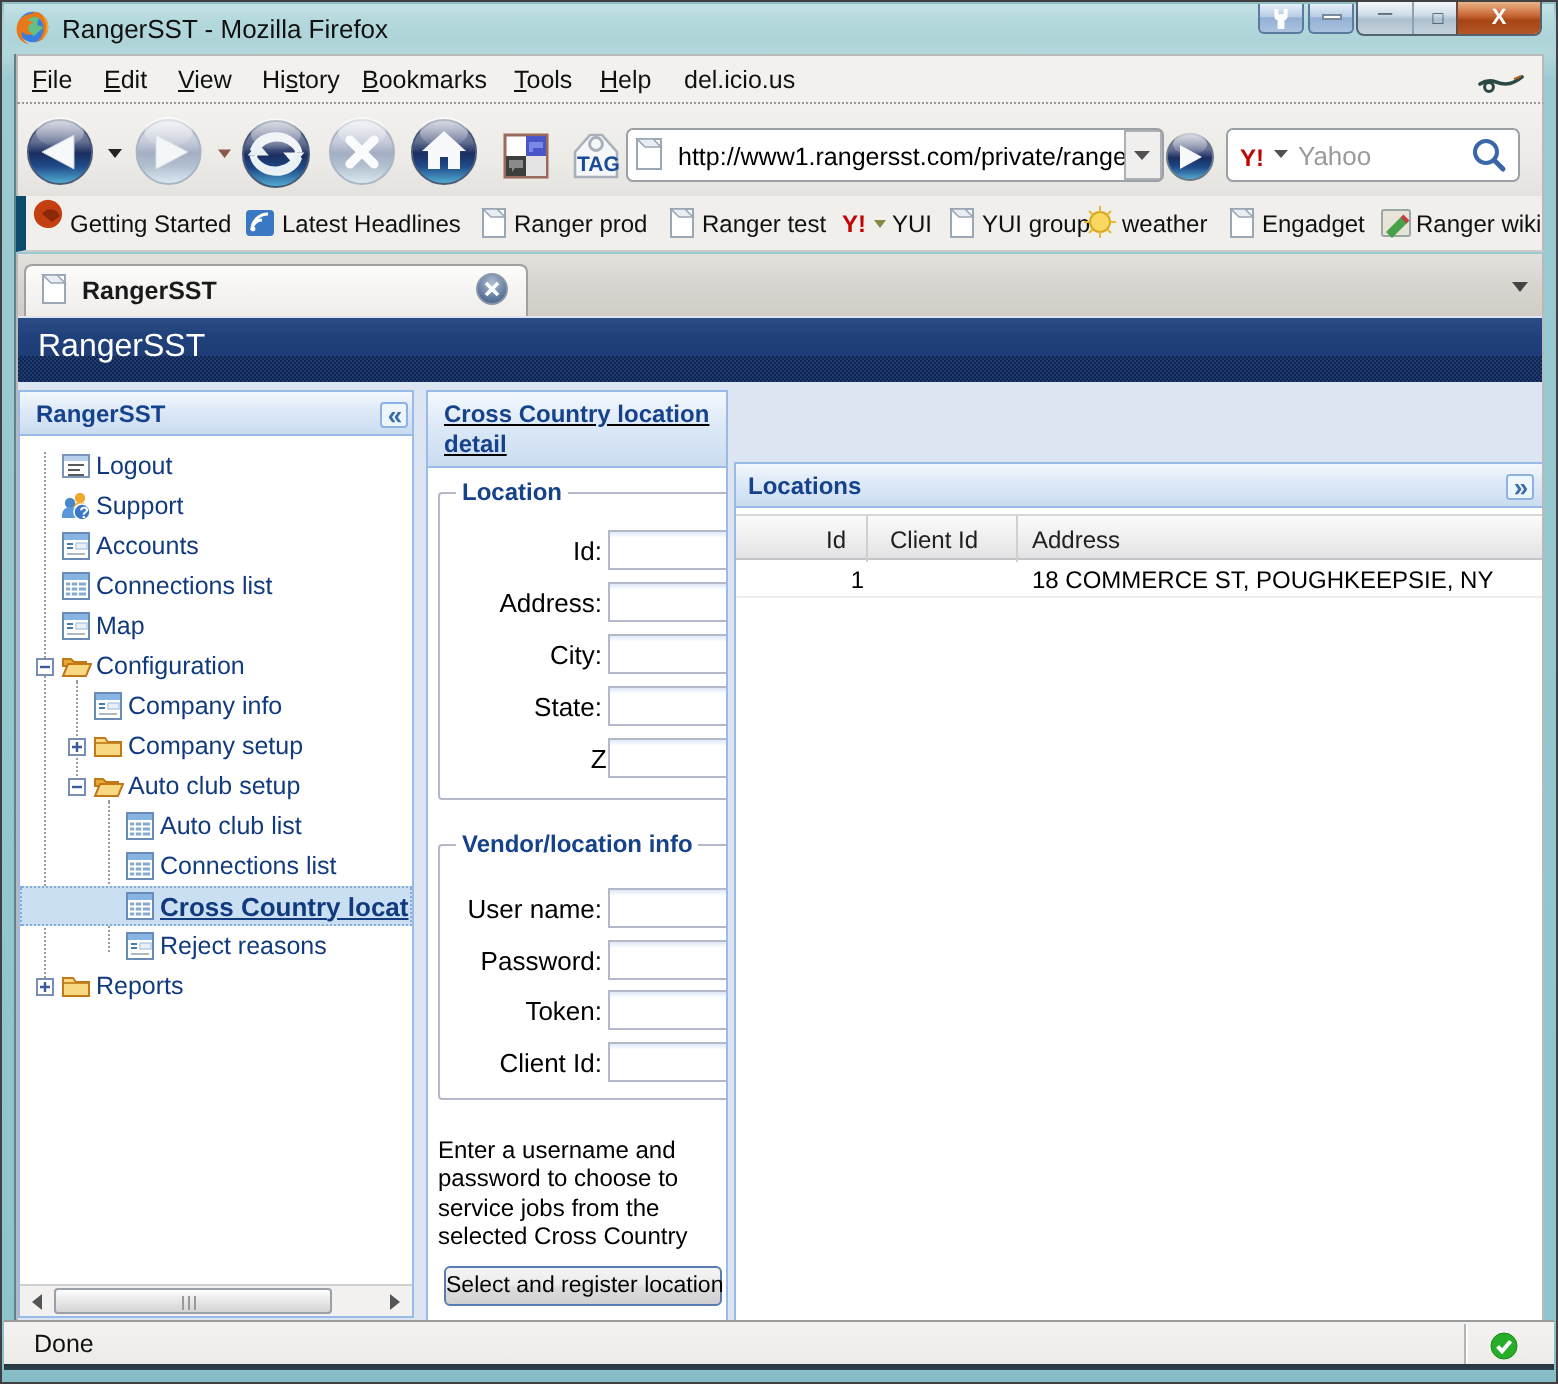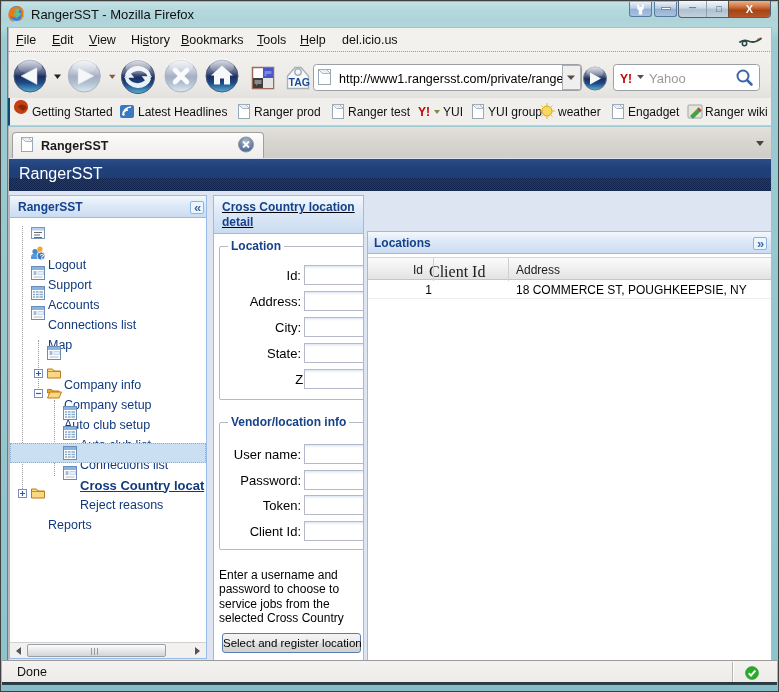--- a/index.html
+++ b/index.html
@@ -23,21 +23,21 @@
  background:linear-gradient(180deg,#f4f8fb 0,#cfdde9 40%,#aebfcd 55%,#c3d2dd 100%); }
 #btn-close { position:absolute; right:0; top:0; width:42px; height:17px; border-left:1px solid #6b4a38;
  background:linear-gradient(180deg,#e8b488 0,#cf7040 35%,#a84414 55%,#b55b2a 100%); }
 #btn-max { position:absolute; left:27px; top:0; width:25px; height:17px; border-left:1px solid #8fa0ae; }
 .glyph { color:#fff; font-weight:bold; text-align:center; }
 
 #menubar { left:8px; top:27px; width:764px; height:25px; background:#f2f1ee; border-left:1px solid #b9b9b9; border-right:1px solid #b9b9b9; border-top:1px solid #b9b9b9; border-bottom:1px dotted #9a9a9a; }
 .dither { background-image:radial-gradient(#ffffff 1px, rgba(255,255,255,0) 1.3px); background-size:6px 6px; background-position:1px 2px; }
 #menubar span { position:absolute; font-size:12.5px; color:#111; top:5px; }
 #toolbar { left:8px; top:52px; width:764px; height:46px; background:linear-gradient(180deg,#f2f1ef 0,#ecebe7 60%,#e4e2de 100%); border-left:1px solid #b9b9b9; border-right:1px solid #b9b9b9; }
-#bookmarks { left:8px; top:98px; width:764px; height:28px; background:#f0efec; border-left:2px solid #0c4a6e; border-right:1px solid #b9b9b9; border-bottom:1px solid #cccccc;}
+#bookmarks { left:8px; top:98px; width:764px; height:28px; background:#f0efec; border-left:5px solid #0c4a6e; border-right:1px solid #b9b9b9; border-bottom:1px solid #cccccc;}
 #tabbar { left:8px; top:127px; width:764px; height:31px; border-left:1px solid #b9b9b9; border-right:1px solid #b9b9b9;
   background:linear-gradient(180deg,#e3e1dd 0,#d8d5d0 50%,#d0cdc7 100%); }
 #tab { position:absolute; left:3px; top:5px; width:252px; height:26px; background:linear-gradient(180deg,#fdfdfc 0,#f6f5f3 40%,#efeeeb 100%);
   border:1px solid #a0a0a0; border-bottom:none; border-radius:4px 4px 0 0; }
 
 #viewport { left:8px; top:158px; width:764px; height:502px; background:#dce5f1; border-left:1px solid #b9b9b9; border-right:1px solid #b9b9b9; overflow:hidden; }
 
 #bluebar { position:absolute; left:0; top:1px; width:764px; height:32px;
   background:linear-gradient(180deg,#2c4c87 0,#20407a 30%,#1c3a71 100%); }
 #bluebar .dots { position:absolute; left:0; bottom:0; width:100%; height:13px;
@@ -45,21 +45,21 @@
   background-size:2px 2px; background-position:0 0,1px 1px; }
 #bluebar .t { position:absolute; left:10px; top:6px; color:#fff; font-size:16px; }
 
 .panel { position:absolute; border:1px solid #99bbe8; background:#fff; }
 .phead { background:linear-gradient(180deg,#f3f8fd 0,#dde9f7 45%,#cbdcf1 100%); border-bottom:1px solid #99bbe8;
   color:#15428b; font-weight:bold; font-size:12px; padding:4px 5px 3px 8px; }
 .ptool { position:absolute; width:14px; height:13px; border:1px solid #8db2e3; border-radius:2px; background:#eef6fd; color:#3a6ea8; font-weight:bold; text-align:center; line-height:11px; font-size:13px; letter-spacing:-1px;}
 .trow { position:absolute; left:0; width:100%; height:20px; }
 .trow .ti { position:absolute; top:2px; width:16px; height:16px; }
 .trow .te { position:absolute; top:6px; width:9px; height:9px; }
-.trow .tt { position:absolute; top:3px; white-space:nowrap;margin-top:32px; }
+.trow .tt { position:absolute; top:3px; white-space:nowrap; }
 .trow.sel { background:#cbdff2; outline:1px dotted #88aed6; outline-offset:-1px; } .trow.sel .tt { font-size:13px; top:2.5px; }
 .fieldset { position:absolute; border:1px solid #b5b8c8; border-radius:2px; }
 .fieldset .lg { position:absolute; top:-8px; left:8px; background:#fff; padding:0 3px; color:#15428b; font-weight:bold; font-size:12px; line-height:15px;}
 .frow { position:absolute; height:20px; }
 .flabel { position:absolute; top:3px; right:0; font-size:13px; color:#000; }
 .finput { position:absolute; left:0; top:0; width:150px; height:20px; border:1px solid #b5b8c8;
   background:linear-gradient(180deg,#dfe8f5 0,#ffffff 3px); }
 </style>
 </head>
 <body>
@@ -327,20 +327,29 @@
             <use href="#i-grid"></use>
           </svg>
           <span class="tt" style="left:38px">Connections list</span>
         </div>
       <div class="trow" style="top:83px">
           <svg class="ti" style="left:20px">
             <use href="#i-form"></use>
           </svg>
           <span class="tt" style="left:38px">Map</span>
         </div>
+      <div class="trow" style="top:103px">
+          <svg class="te" style="left:8px">
+            <use href="#i-minus"></use>
+          </svg>
+          <svg class="ti" style="left:20px">
+            <use href="#i-fopen"></use>
+          </svg>
+          <span class="tt" style="left:38px">Configuration</span>
+        </div>
       <div class="trow" style="top:123px">
           <svg class="ti" style="left:36px">
             <use href="#i-form"></use>
           </svg>
           <span class="tt" style="left:54px">Company info</span>
         </div>
       <div class="trow" style="top:143px">
           <svg class="te" style="left:24px">
             <use href="#i-plus"></use>
           </svg>
@@ -454,21 +463,21 @@
       <div style="position:absolute; left:8px; top:398px; width:139px; height:20px; border:1px solid #5a7db1; border-radius:3px; background:linear-gradient(180deg,#f4f4f4 0,#ececec 45%,#dcdcdc 55%,#d0d0d0 100%); font-size:11.5px; text-align:left; line-height:18px; color:#000; white-space:nowrap;">Select and register location</div>
     </div>
   </div>
 
   <div class="panel" id="pright" style="left:358px; top:37px; width:406px; height:463px;margin-top:36px;">
     <div class="phead" style="padding-left:6px;">Locations</div>
     <div class="ptool" style="right:5px; top:5px;">»</div>
     <div id="grid" style="position:absolute; left:0; top:23px; right:0; bottom:0; overflow:hidden; background:#fff;">
       <div style="position:absolute;left:0;top:2px;width:100%;height:23px;background:linear-gradient(180deg,#fbfbfb 0,#eeeeee 55%,#e2e3e5 100%);border-top:1px solid #d6d6d6;border-bottom:1px solid #c5c5c5;">
         <span style="position:absolute;right:349px;top:5px;font-size:12px;color:#202020;">Id</span>
-        <span style="position:absolute;left:61px;top:5px;font-size:16px;color:#202020;font-family:Liberation Serif, serif;">Client Id</span>
+        <span style="position:absolute;left:77px;top:5px;font-size:12px;color:#202020;">Client Id</span>
         <span style="position:absolute;left:148px;top:5px;font-size:12px;color:#202020;">Address</span>
         <div style="position:absolute;left:65px;top:0;width:1px;height:23px;background:#d0d0d0;"></div>
         <div style="position:absolute;left:140px;top:0;width:1px;height:23px;background:#d0d0d0;"></div>
       </div>
       <div style="position:absolute;left:0;top:25px;width:100%;height:19px;border-bottom:1px solid #ededed;">
         <span style="position:absolute;right:340px;top:3px;font-size:12px;color:#000;">1</span>
         <span style="position:absolute;left:148px;top:3px;font-size:12px;color:#000;">18 COMMERCE ST, POUGHKEEPSIE, NY</span>
       </div>
     </div>
   </div>

